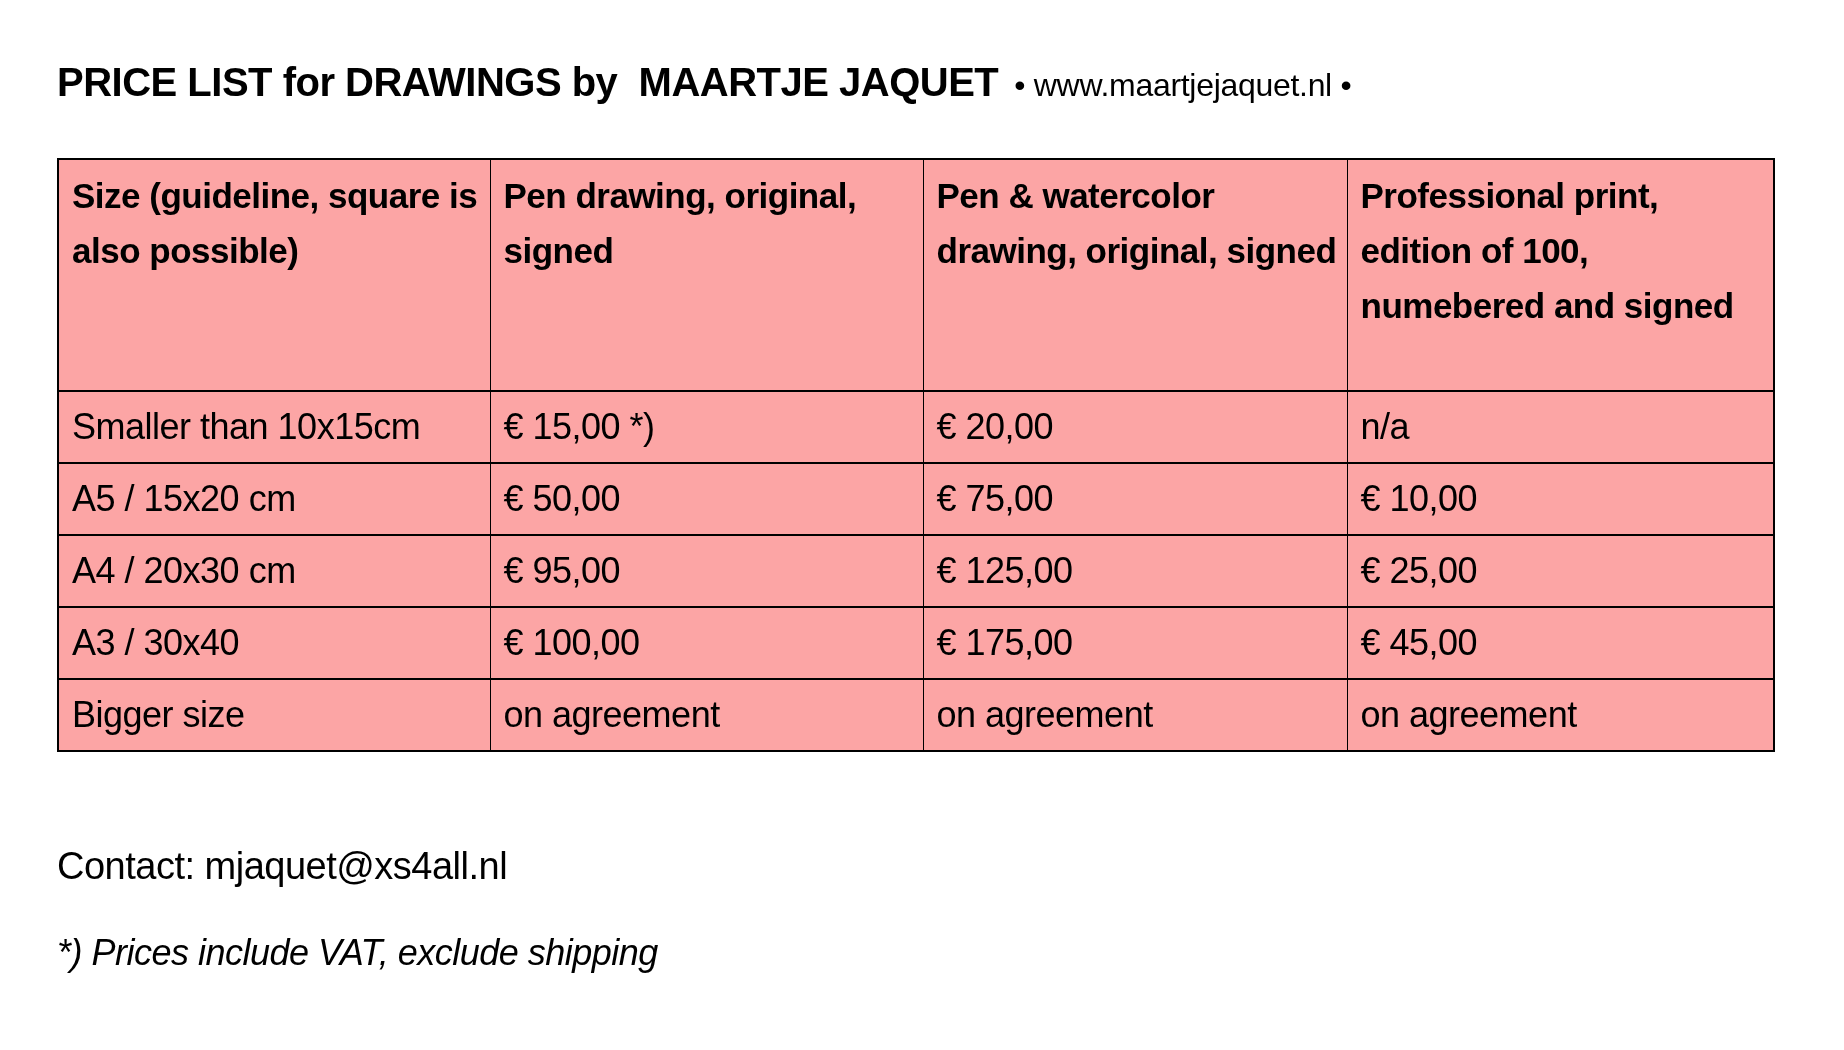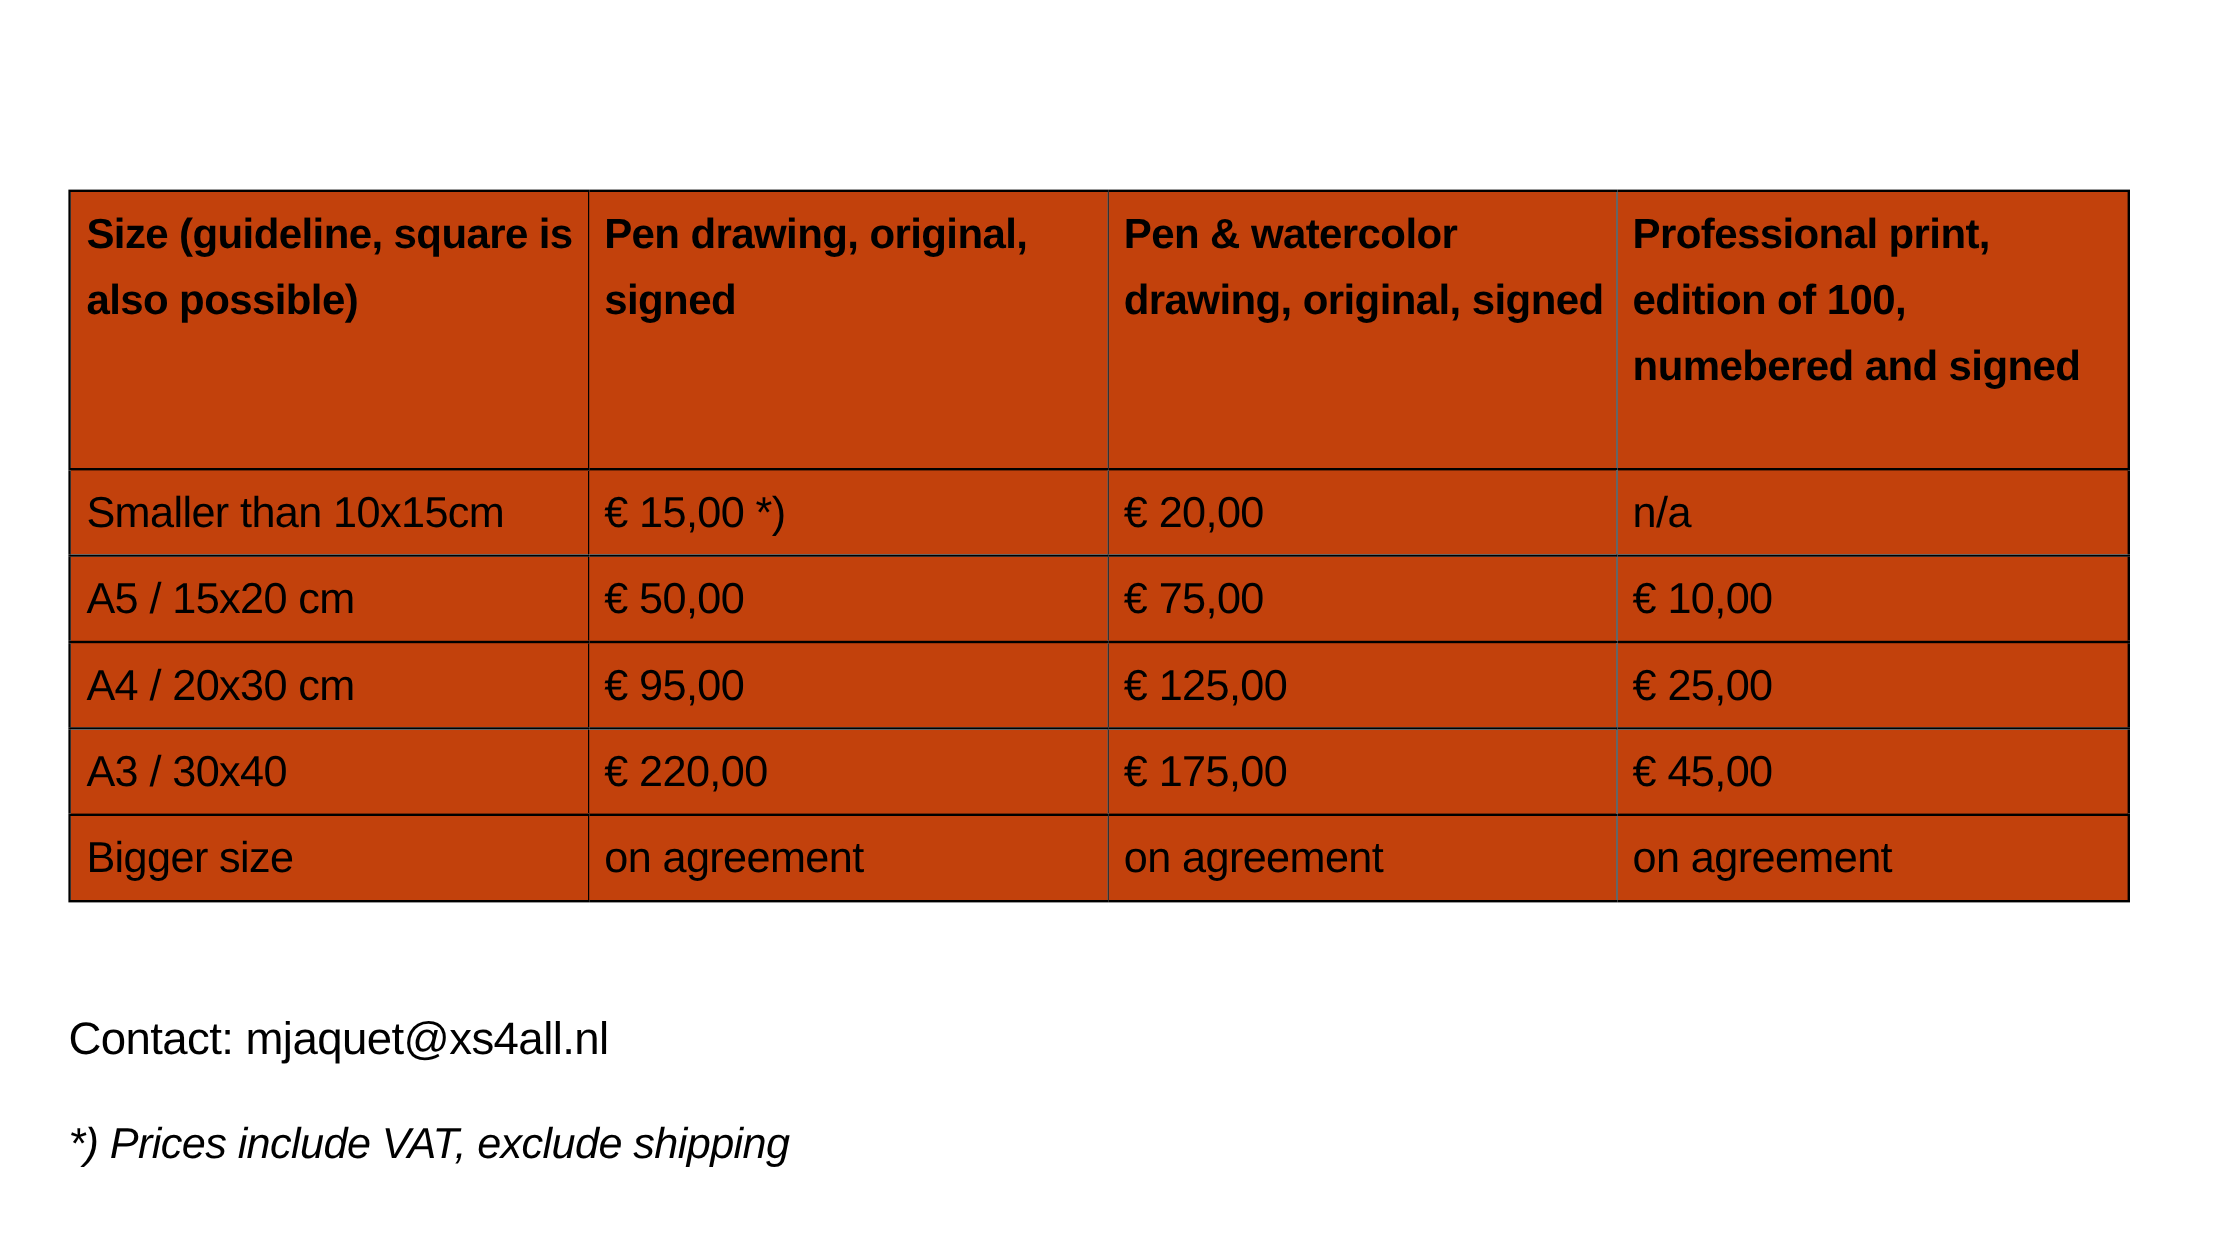--- a/index.html
+++ b/index.html
@@ -45,21 +45,21 @@
     border-collapse: collapse;
     table-layout: fixed;
     border: 2px solid #000000;
   }
   table.price-table th,
   table.price-table td {
     border-top: 2px solid #000000;
     border-bottom: 2px solid #000000;
     border-left: 1px solid #000000;
     border-right: 1px solid #000000;
-    background: #c2410c;
+    background: #fca5a5;
     overflow: hidden;
   }
   table.price-table th {
     height: 222px;
     vertical-align: top;
     text-align: left;
     font-size: 35px;
     font-weight: bold;
     line-height: 55px;
     letter-spacing: -0.5px;
@@ -90,20 +90,21 @@
     font-size: 36px;
     font-style: italic;
     letter-spacing: -0.5px;
   }
 </style>
 </head>
 <body>
 
 <div class="page">
 
+  <div class="doc-title"><span class="t-bold">PRICE LIST for DRAWINGS by  MAARTJE JAQUET</span><span class="t-url">• www.maartjejaquet.nl •</span></div>
 
   <table class="price-table">
     <colgroup>
       <col style="width:432px">
       <col style="width:433px">
       <col style="width:424px">
       <col style="width:427px">
     </colgroup>
     <thead>
       <tr>
@@ -127,21 +128,21 @@
         <td>€ 10,00</td>
       </tr>
       <tr>
         <td>A4 / 20x30 cm</td>
         <td>€ 95,00</td>
         <td>€ 125,00</td>
         <td>€ 25,00</td>
       </tr>
       <tr>
         <td>A3 / 30x40</td>
-        <td>€ 220,00</td>
+        <td>€ 100,00</td>
         <td>€ 175,00</td>
         <td>€ 45,00</td>
       </tr>
       <tr>
         <td>Bigger size</td>
         <td>on agreement</td>
         <td>on agreement</td>
         <td>on agreement</td>
       </tr>
     </tbody>

